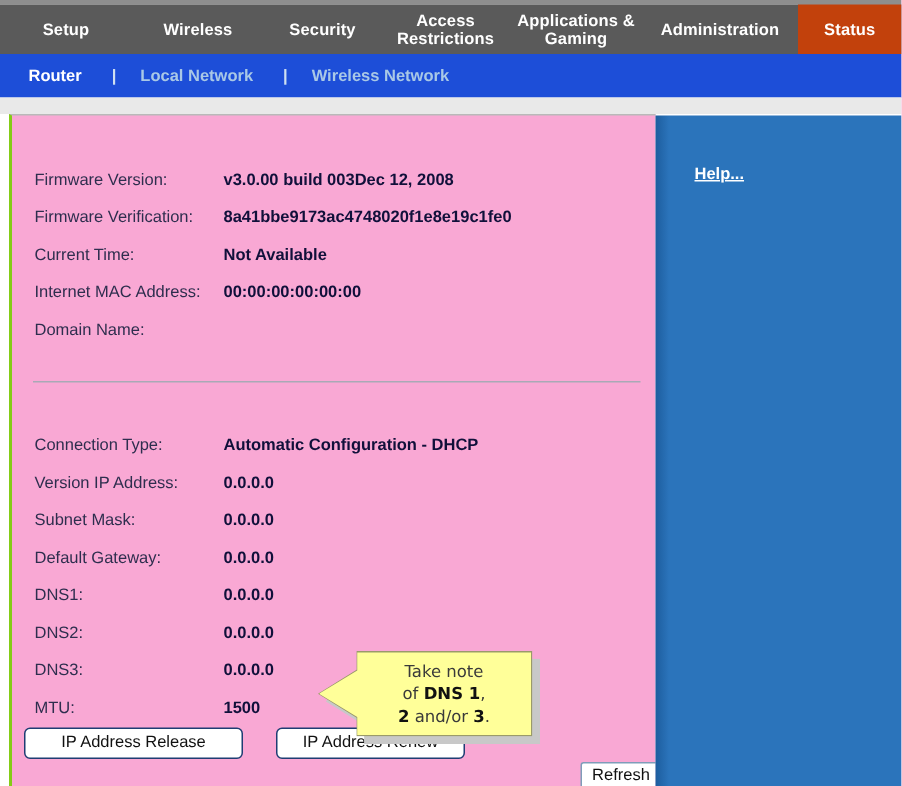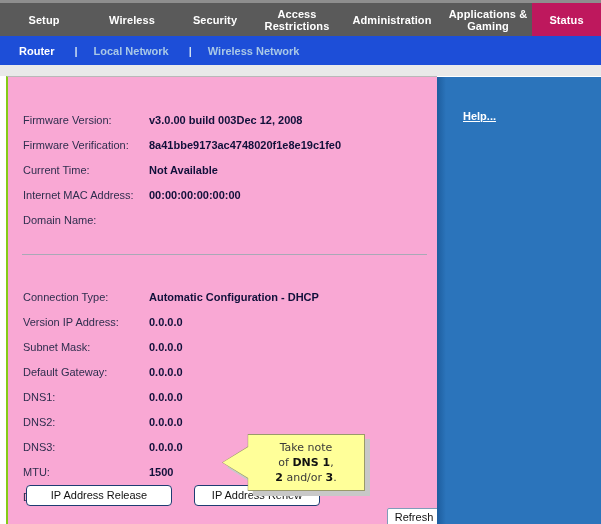--- a/index.html
+++ b/index.html
@@ -37,21 +37,21 @@
     color: #ffffff;
     font-size: 11px;
     font-weight: bold;
     line-height: 12px;
     padding: 12px 4px;
     box-sizing: border-box;
     cursor: pointer;
     letter-spacing: 0.1px;
   }
   .mainnav .tab.active {
-    background: #be185d;
+    background: #c2410c;
   }
 
   .subnav {
     height: 29px;
     background: #1d4ed8;
     display: flex;
     align-items: center;
     width: 601px;
     box-sizing: border-box;
     padding-left: 19px;
@@ -137,21 +137,21 @@
   .rows2 {
     position: absolute;
     left: 15px;
     top: 207px;
     width: 405px;
   }
 
   
   .btnrow {
     position: absolute;
-    left: 18px;
+    left: 8px;
     top: 408px;
     display: flex;
     gap: 22px;
   }
   .btn {
     border: 1px solid #1f3d73;
     border-radius: 4px;
     background: #ffffff;
     font-size: 11px;
     color: #111111;
@@ -175,21 +175,21 @@
     font-size: 11px;
     color: #111111;
     padding: 2px 0 3px 0;
     text-align: center;
     cursor: pointer;
   }
 
   
   .callout-wrap {
     position: absolute;
-    left: 214px;
+    left: 204px;
     top: 357px;
     width: 148px;
     height: 62px;
   }
   .callout-shadow {
     position: absolute;
     left: 5px;
     top: 5px;
     width: 143px;
     height: 57px;
@@ -262,25 +262,25 @@
     </div>
   <div class="tab" style="width:88px">
       <span>Wireless</span>
     </div>
   <div class="tab" style="width:78px">
       <span>Security</span>
     </div>
   <div class="tab" style="width:86px">
       <span>Access Restrictions</span>
     </div>
+  <div class="tab" style="width:88px">
+      <span>Applications &amp; Gaming</span>
+    </div>
   <div class="tab" style="width:104px">
       <span>Administration</span>
-    </div>
-  <div class="tab" style="width:88px">
-      <span>Applications &amp; Gaming</span>
     </div>
   <div class="tab active" style="width:69px">
       <span>Status</span>
     </div>
 </div>
 
 <div class="subnav">
   <div class="subitem active">Router</div>
   <div class="sep" style="padding:0 16px 0 20px">|</div>
   <div class="subitem">Local Network</div>

